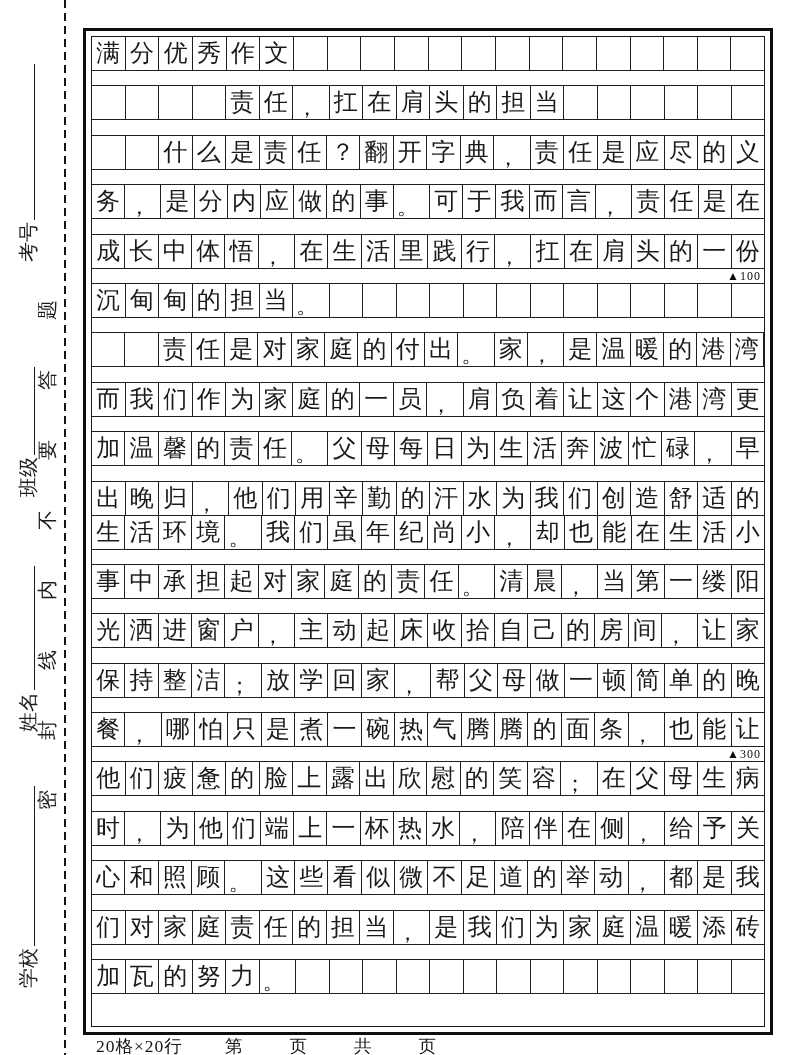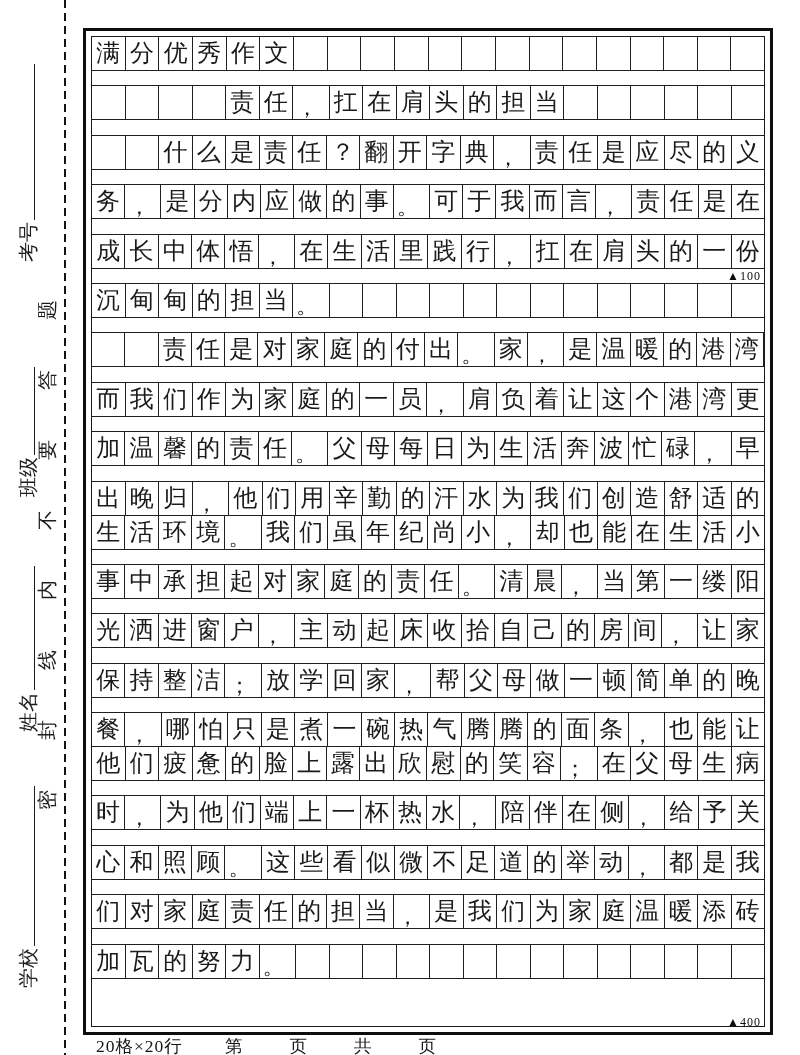--- a/index.html
+++ b/index.html
@@ -400,20 +400,23 @@
           <div class="cell">腾</div>
           <div class="cell">腾</div>
           <div class="cell">的</div>
           <div class="cell">面</div>
           <div class="cell">条</div>
           <div class="cell punct">，</div>
           <div class="cell">也</div>
           <div class="cell">能</div>
           <div class="cell">让</div>
         </div>
+        <div class="gap">
+          <span class="marker">▲300</span>
+        </div>
         <div class="cell-row">
           <div class="cell">他</div>
           <div class="cell">们</div>
           <div class="cell">疲</div>
           <div class="cell">惫</div>
           <div class="cell">的</div>
           <div class="cell">脸</div>
           <div class="cell">上</div>
           <div class="cell">露</div>
           <div class="cell">出</div>

